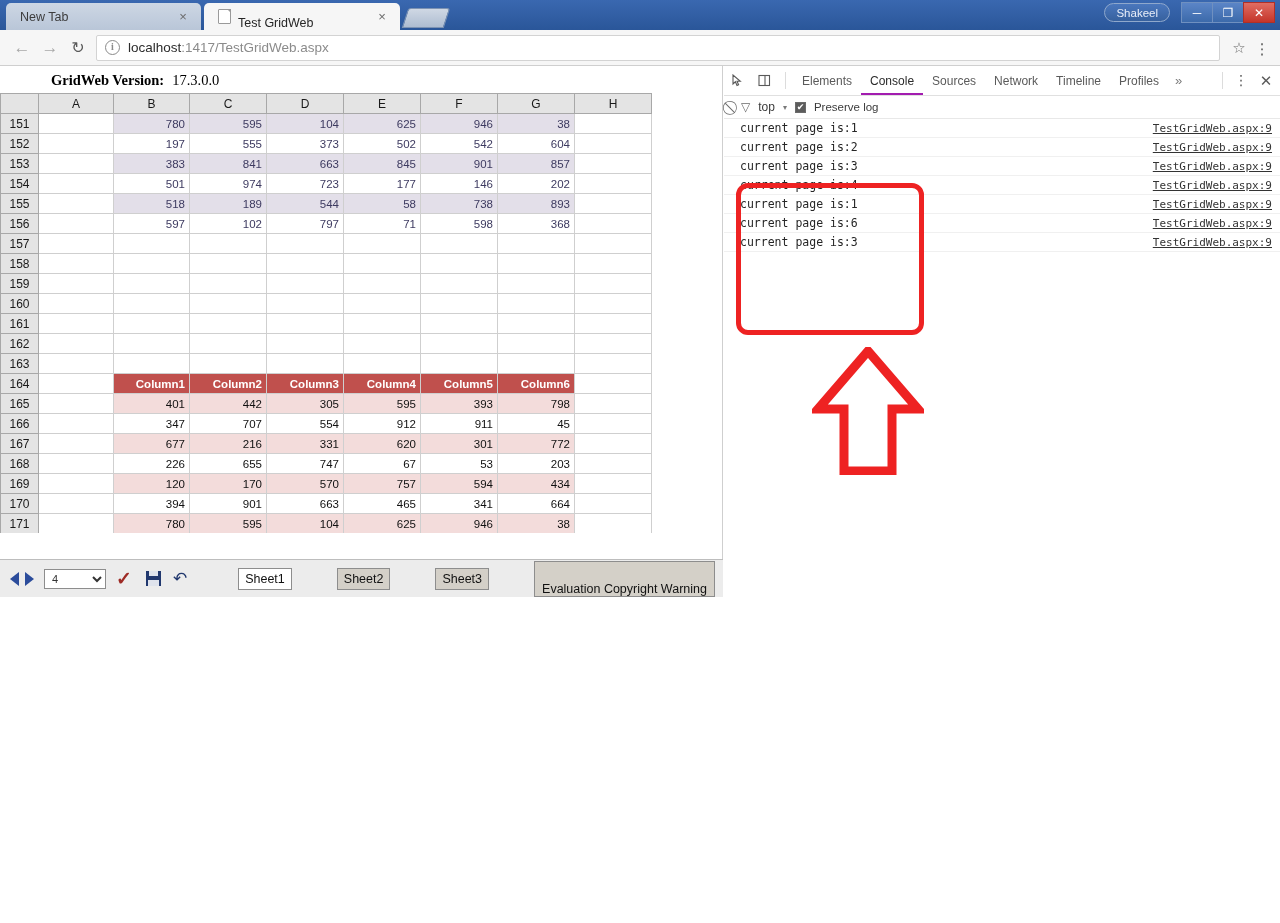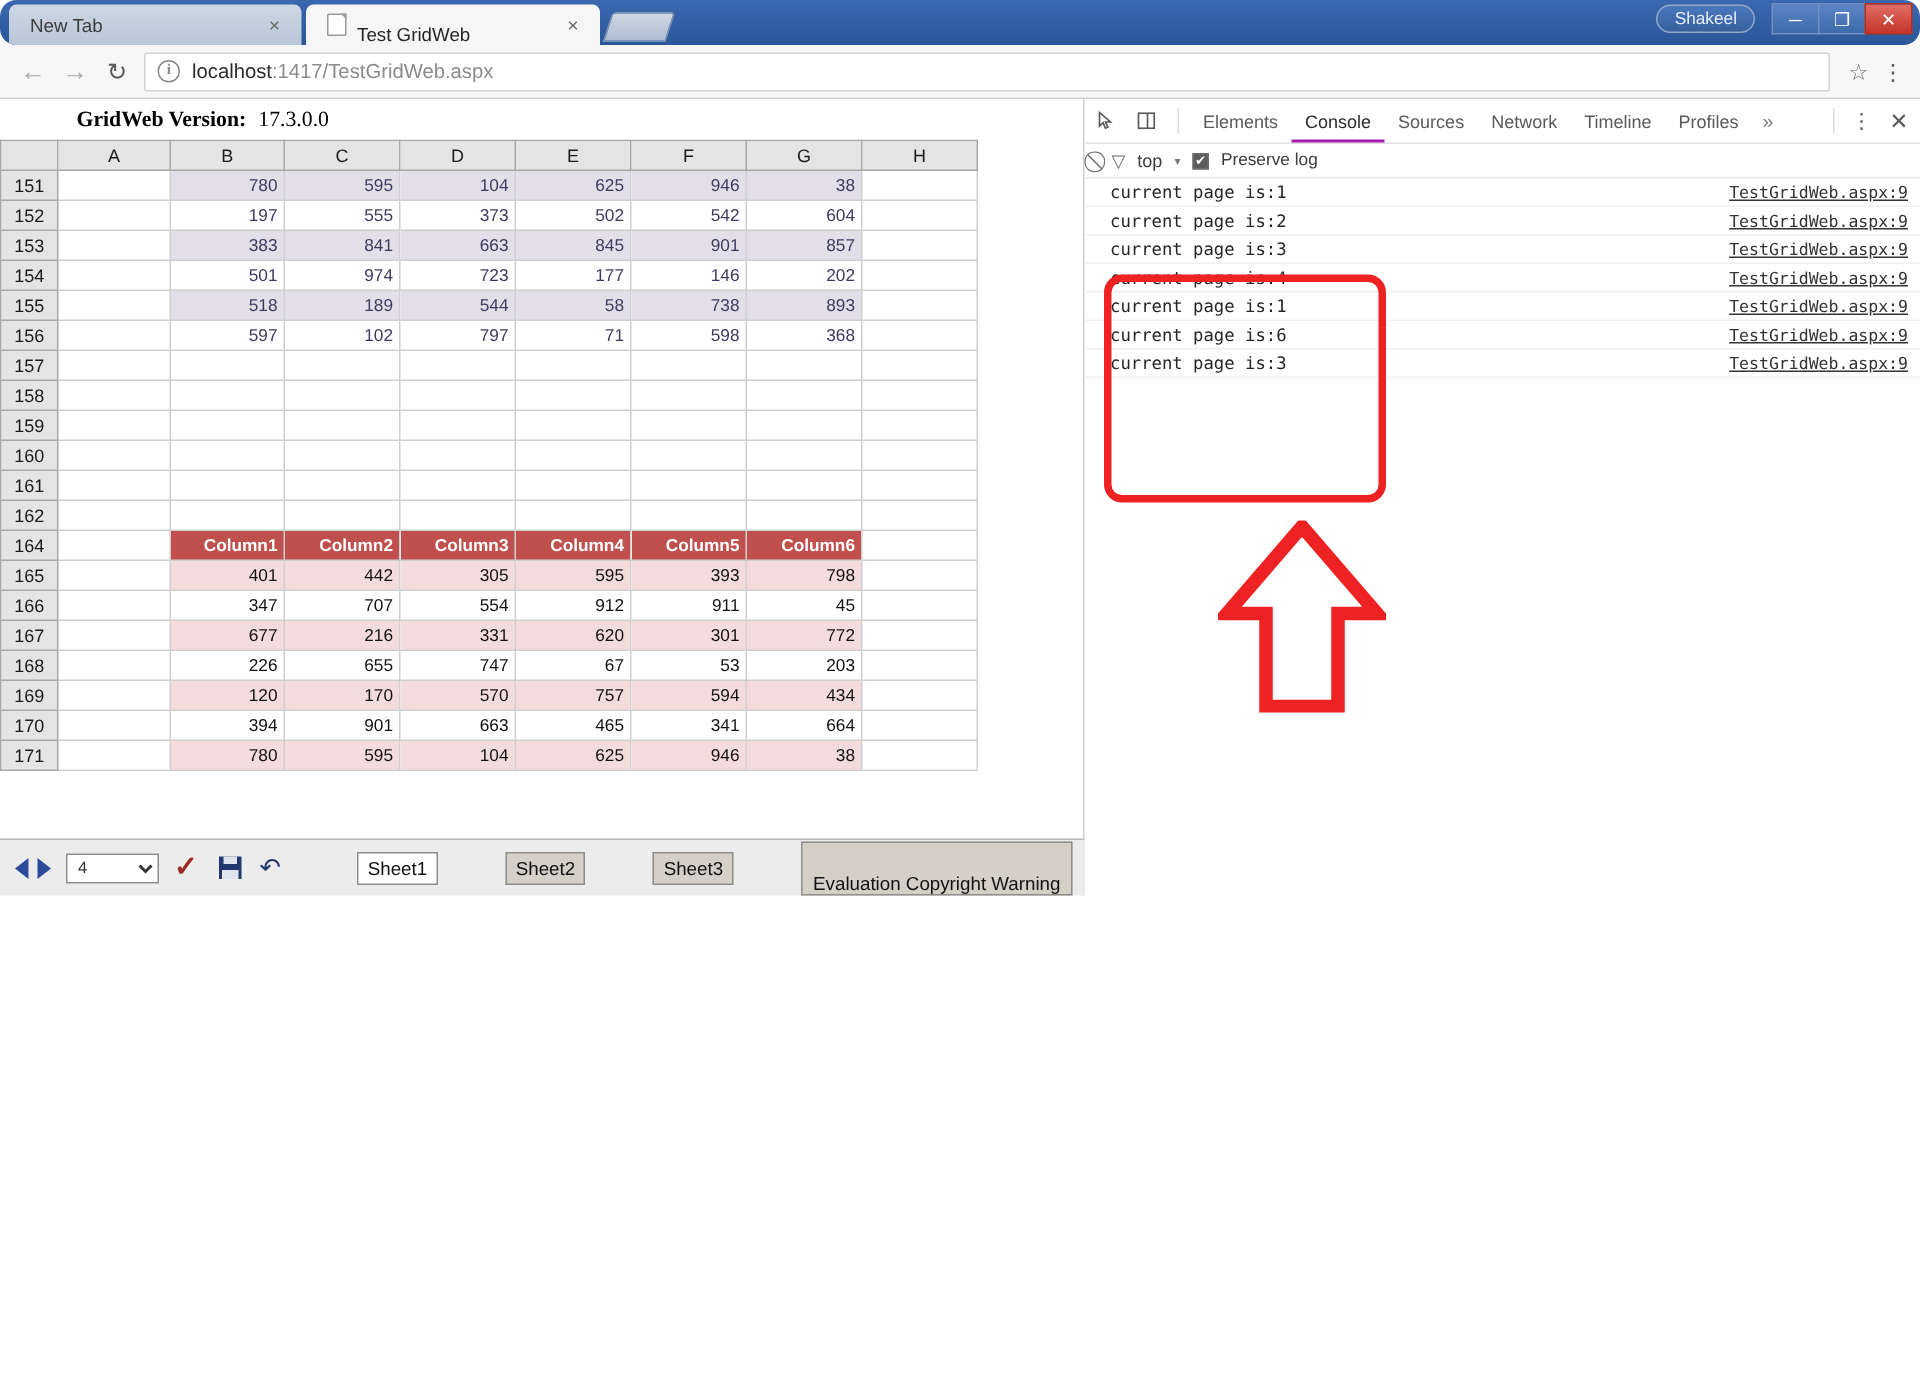--- a/index.html
+++ b/index.html
@@ -4,21 +4,21 @@
 <style>
   * { box-sizing: border-box; margin:0; padding:0; }
   html,body { width:1280px; height:923px; overflow:hidden; background:#fff;
               font-family:"Liberation Sans", sans-serif; }
 
   
   #chrome-window { width:1280px; height:923px; position:relative; }
 
   #tabstrip { height:30px; background:#2a5699;
               background:linear-gradient(to bottom,#3a68b0 0%,#2a5699 100%);
-              position:relative; overflow:hidden;border-radius:11px; }
+              position:relative; overflow:hidden; }
   .tab { position:absolute; top:3px; height:27px; display:flex; align-items:center;
          padding:0 10px 0 14px; font-size:12.5px; color:#3c3c3c; }
   .tab .tab-title { flex:1; white-space:nowrap; overflow:hidden; }
   .tab .tab-close { width:16px; height:16px; line-height:15px; text-align:center;
                     font-size:13px; color:#6b6b6b; margin-left:6px; }
 
   #tab-inactive { left:6px; width:195px;
      background:linear-gradient(to bottom,#cdd7e4 0%,#b9c6d8 100%);
      border-top-left-radius:5px; border-top-right-radius:5px; }
   #tab-active { left:204px; width:196px; background:#f6f6f6;
@@ -329,20 +329,31 @@
                 <td class="cell"></td>
                 <td class="cell"></td>
                 <td class="cell"></td>
                 <td class="cell"></td>
                 <td class="cell"></td>
                 <td class="cell"></td>
                 <td class="cell"></td>
               </tr>
               <tr>
                 <td class="rowhdr">162</td>
+                <td class="cell"></td>
+                <td class="cell"></td>
+                <td class="cell"></td>
+                <td class="cell"></td>
+                <td class="cell"></td>
+                <td class="cell"></td>
+                <td class="cell"></td>
+                <td class="cell"></td>
+              </tr>
+              <tr>
+                <td class="rowhdr">163</td>
                 <td class="cell"></td>
                 <td class="cell"></td>
                 <td class="cell"></td>
                 <td class="cell"></td>
                 <td class="cell"></td>
                 <td class="cell"></td>
                 <td class="cell"></td>
                 <td class="cell"></td>
               </tr>
               <tr>

